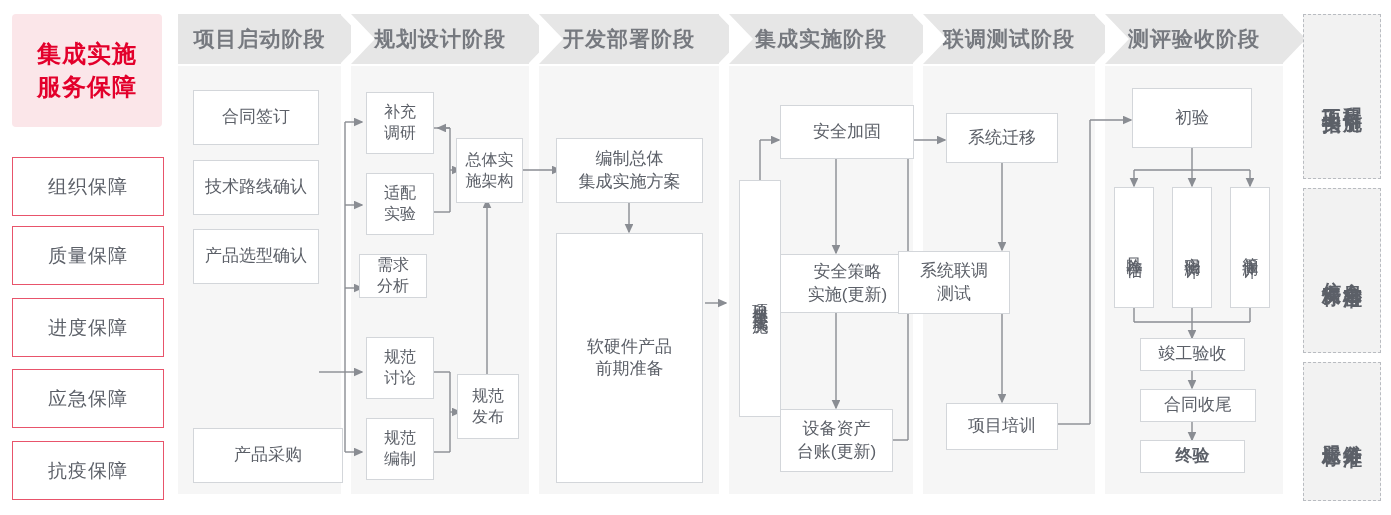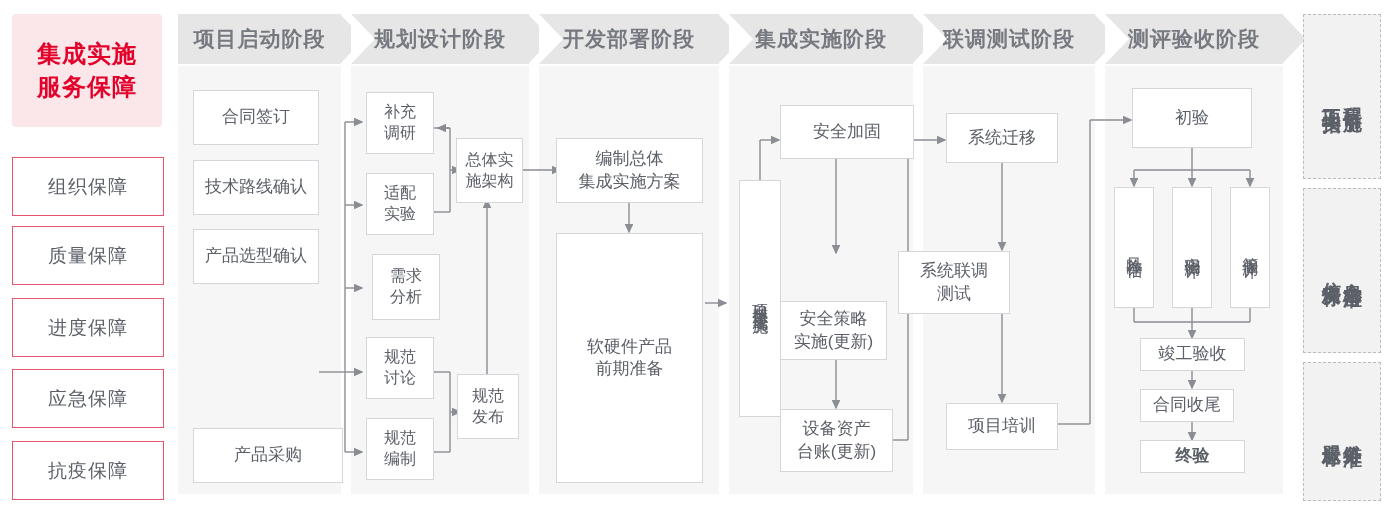--- a/index.html
+++ b/index.html
@@ -224,21 +224,21 @@
   <div class="node" style="left:193px;top:428px;width:150px;height:55px;">
       <span>产品采购</span>
     </div>
 
   <div class="node sm" style="left:366px;top:92px;width:68px;height:62px;">
       <span>补充<br>调研</span>
     </div>
   <div class="node sm" style="left:366px;top:173px;width:68px;height:62px;">
       <span>适配<br>实验</span>
     </div>
-  <div class="node sm" style="left:372px;top:254px;width:68px;height:66px;">
+  <div class="node sm" style="left:359px;top:254px;width:68px;height:44px;">
       <span>需求<br>分析</span>
     </div>
   <div class="node sm" style="left:366px;top:337px;width:68px;height:62px;">
       <span>规范<br>讨论</span>
     </div>
   <div class="node sm" style="left:366px;top:418px;width:68px;height:62px;">
       <span>规范<br>编制</span>
     </div>
   <div class="node sm" style="left:456px;top:138px;width:67px;height:65px;">
       <span>总体实<br>施架构</span>
@@ -253,21 +253,21 @@
   <div class="node" style="left:556px;top:233px;width:147px;height:250px;">
       <span>软硬件产品<br>前期准备</span>
     </div>
 
   <div class="node vert sm" style="left:739px;top:180px;width:42px;height:237px;">
       <span>项目整体集成实施</span>
     </div>
   <div class="node" style="left:780px;top:105px;width:134px;height:54px;">
       <span>安全加固</span>
     </div>
-  <div class="node" style="left:780px;top:254px;width:107px;height:59px;margin-top:47px;">
+  <div class="node" style="left:780px;top:254px;width:135px;height:59px;">
       <span>安全策略<br>实施(更新)</span>
     </div>
   <div class="node" style="left:780px;top:409px;width:113px;height:63px;">
       <span>设备资产<br>台账(更新)</span>
     </div>
 
   <div class="node" style="left:946px;top:113px;width:112px;height:50px;">
       <span>系统迁移</span>
     </div>
   <div class="node" style="left:898px;top:251px;width:112px;height:63px;">
@@ -285,21 +285,21 @@
     </div>
   <div class="node vert sm" style="left:1172px;top:187px;width:40px;height:121px;">
       <span>密码测评</span>
     </div>
   <div class="node vert sm" style="left:1230px;top:187px;width:40px;height:121px;">
       <span>等保测评</span>
     </div>
   <div class="node" style="left:1140px;top:338px;width:105px;height:33px;">
       <span>竣工验收</span>
     </div>
-  <div class="node" style="left:1140px;top:389px;width:94px;height:33px;">
+  <div class="node" style="left:1140px;top:389px;width:116px;height:33px;">
       <span>合同收尾</span>
     </div>
   <div class="node" style="left:1140px;top:440px;width:105px;height:33px;font-weight:bold;">
       <span>终验</span>
     </div>
 
   <div class="right-box" style="top:14px;height:165px;">
     <span class="vcol">程目施引</span>
     <span class="vcol">工项实指</span>
   </div>

